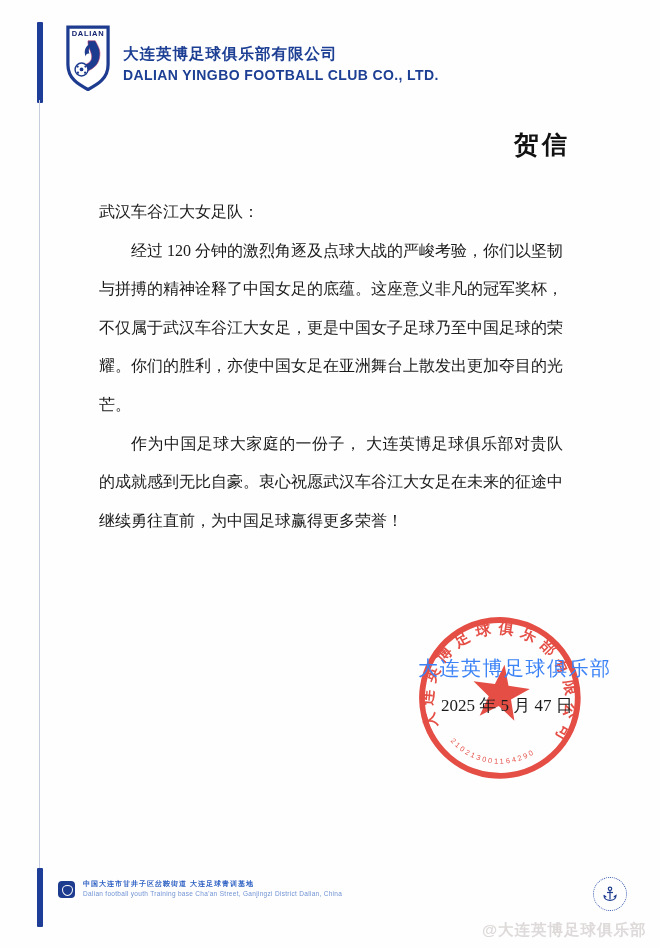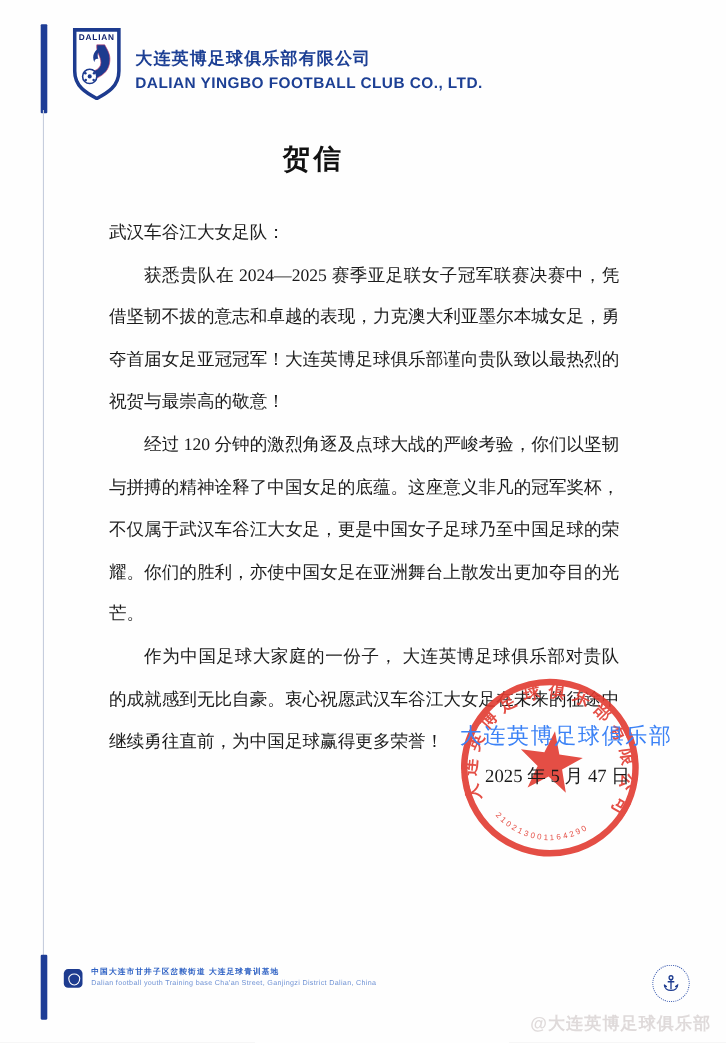--- a/index.html
+++ b/index.html
@@ -19,21 +19,21 @@
   .company-cn{
     font-family:"Liberation Sans","DejaVu Sans",sans-serif;
     font-weight:bold;font-size:15.5px;color:#1c3f94;letter-spacing:1px;
   }
   .company-en{
     margin-top:6px;font-family:"Liberation Sans","DejaVu Sans",sans-serif;
     font-size:14px;font-weight:bold;color:#1c3f94;letter-spacing:.4px;
   }
   
   .title{
-    position:absolute;left:0;top:128px;width:570px;text-align:center;
+    position:absolute;left:0;top:128px;width:570px;text-align:right;
     font-family:"Liberation Sans","DejaVu Sans",sans-serif;
     font-size:25px;font-weight:bold;color:#111;letter-spacing:3px;
   }
   .body{
     position:absolute;left:99px;top:193px;width:464px;
     font-size:16px;line-height:38.6px;text-align:justify;color:#1b1b1b;
   }
   .salutation{white-space:nowrap;}
   .para{text-indent:2em;margin:0;}
   
@@ -100,21 +100,20 @@
   </div>
   <div class="company">
     <div class="company-cn">大连英博足球俱乐部有限公司</div>
     <div class="company-en">DALIAN YINGBO FOOTBALL CLUB CO., LTD.</div>
   </div>
 
   <div class="title">贺信</div>
 
   <div class="body">
     <div class="salutation">武汉车谷江大女足队：</div>
-    <p class="para">获悉贵队在 2024—2025 赛季亚足联女子冠军联赛决赛中，凭借坚韧不拔的意志和卓越的表现，力克澳大利亚墨尔本城女足，勇夺首届女足亚冠冠军！大连英博足球俱乐部谨向贵队致以最热烈的祝贺与最崇高的敬意！</p>
     <p class="para">经过 120 分钟的激烈角逐及点球大战的严峻考验，你们以坚韧与拼搏的精神诠释了中国女足的底蕴。这座意义非凡的冠军奖杯，不仅属于武汉车谷江大女足，更是中国女子足球乃至中国足球的荣耀。你们的胜利，亦使中国女足在亚洲舞台上散发出更加夺目的光芒。</p>
     <p class="para">作为中国足球大家庭的一份子， 大连英博足球俱乐部对贵队的成就感到无比自豪。衷心祝愿武汉车谷江大女足在未来的征途中继续勇往直前，为中国足球赢得更多荣誉！</p>
   </div>
 
   <div class="seal">
     <svg viewBox="0 0 200 190" width="186" height="172">
       <defs>
         <path id="rimPath" d="M 32,128 A 74,74 0 1 1 168,128"></path>
         <path id="serialPath" d="M 44,142 A 72,72 0 0 0 156,142"></path>
       </defs>

